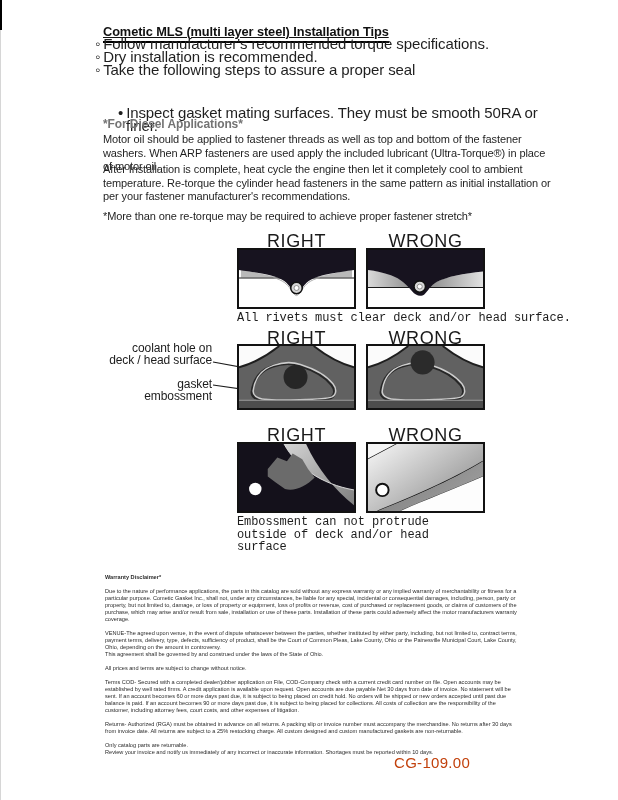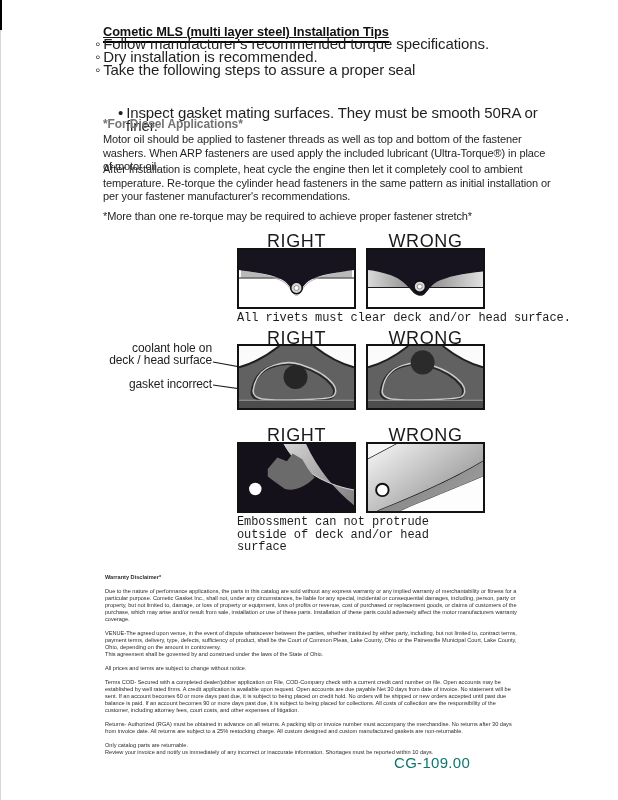--- a/index.html
+++ b/index.html
@@ -33,21 +33,21 @@
   .caption{font-size:12px;color:#1c1c1c;white-space:nowrap;font-family:Liberation Mono, monospace;}
   .caption.wrap{white-space:normal;line-height:12.5px;}
 
   .lbl{font-size:12px;line-height:11.8px;text-align:right;width:104px;color:#1c1c1c;}
   .leader-svg{pointer-events:none;}
 
   .disclaimer{left:105px;top:574px;width:415px;font-size:5.6px;line-height:7px;color:#2c2c2c;letter-spacing:0;}
   .disclaimer .hd{font-weight:bold;margin:0 0 7px 0;}
   .disclaimer p{margin:0 0 7px 0;}
   .disclaimer p.tight{margin:0;}
-  .docnum{left:394px;top:754px;font-size:15px;color:#0f766e;letter-spacing:0.3px;}
+  .docnum{left:394px;top:754px;font-size:15px;color:#c2410c;letter-spacing:0.3px;}
 </style>
 </head>
 <body>
 
 <div class="page">
   <div class="abs edge-line"></div>
   <div class="abs edge-mark"></div>
 
   <h1 class="abs title">Cometic MLS (multi layer steel) Installation Tips</h1>
 
@@ -103,21 +103,21 @@
 
   <div class="abs caption" style="left:237px;top:311px;">All rivets must clear deck and/or head surface.</div>
 
   <div class="abs dg-header" style="left:237px;top:328px;">RIGHT</div>
   <div class="abs dg-header" style="left:366px;top:328px;">WRONG</div>
 
   <div class="abs lbl" style="left:108px;top:343px;">
     <div>coolant hole on</div>
     <div>deck / head surface</div>
   </div>
-  <div class="abs lbl" style="left:108px;top:379px;">gasket incorrect</div>
+  <div class="abs lbl" style="left:108px;top:379px;">gasket embossment</div>
 
   <svg class="abs leader-svg" style="left:210px;top:350px;" width="100" height="50">
     <line x1="3" y1="12" x2="85" y2="27" stroke="#1c1c1c" stroke-width="1.1"></line>
     <line x1="3" y1="35" x2="52" y2="42" stroke="#1c1c1c" stroke-width="1.1"></line>
   </svg>
 
   <div class="abs dbox" style="left:237px;top:344px;width:115px;height:62px;">
     <svg width="115" height="62" viewBox="0 0 120 64" preserveAspectRatio="none">
       <rect width="120" height="64" fill="#616161"></rect>
       <path d="M0,0 H42 C28,11 13,18.5 0,22 Z" fill="#fbfbfb"></path>

